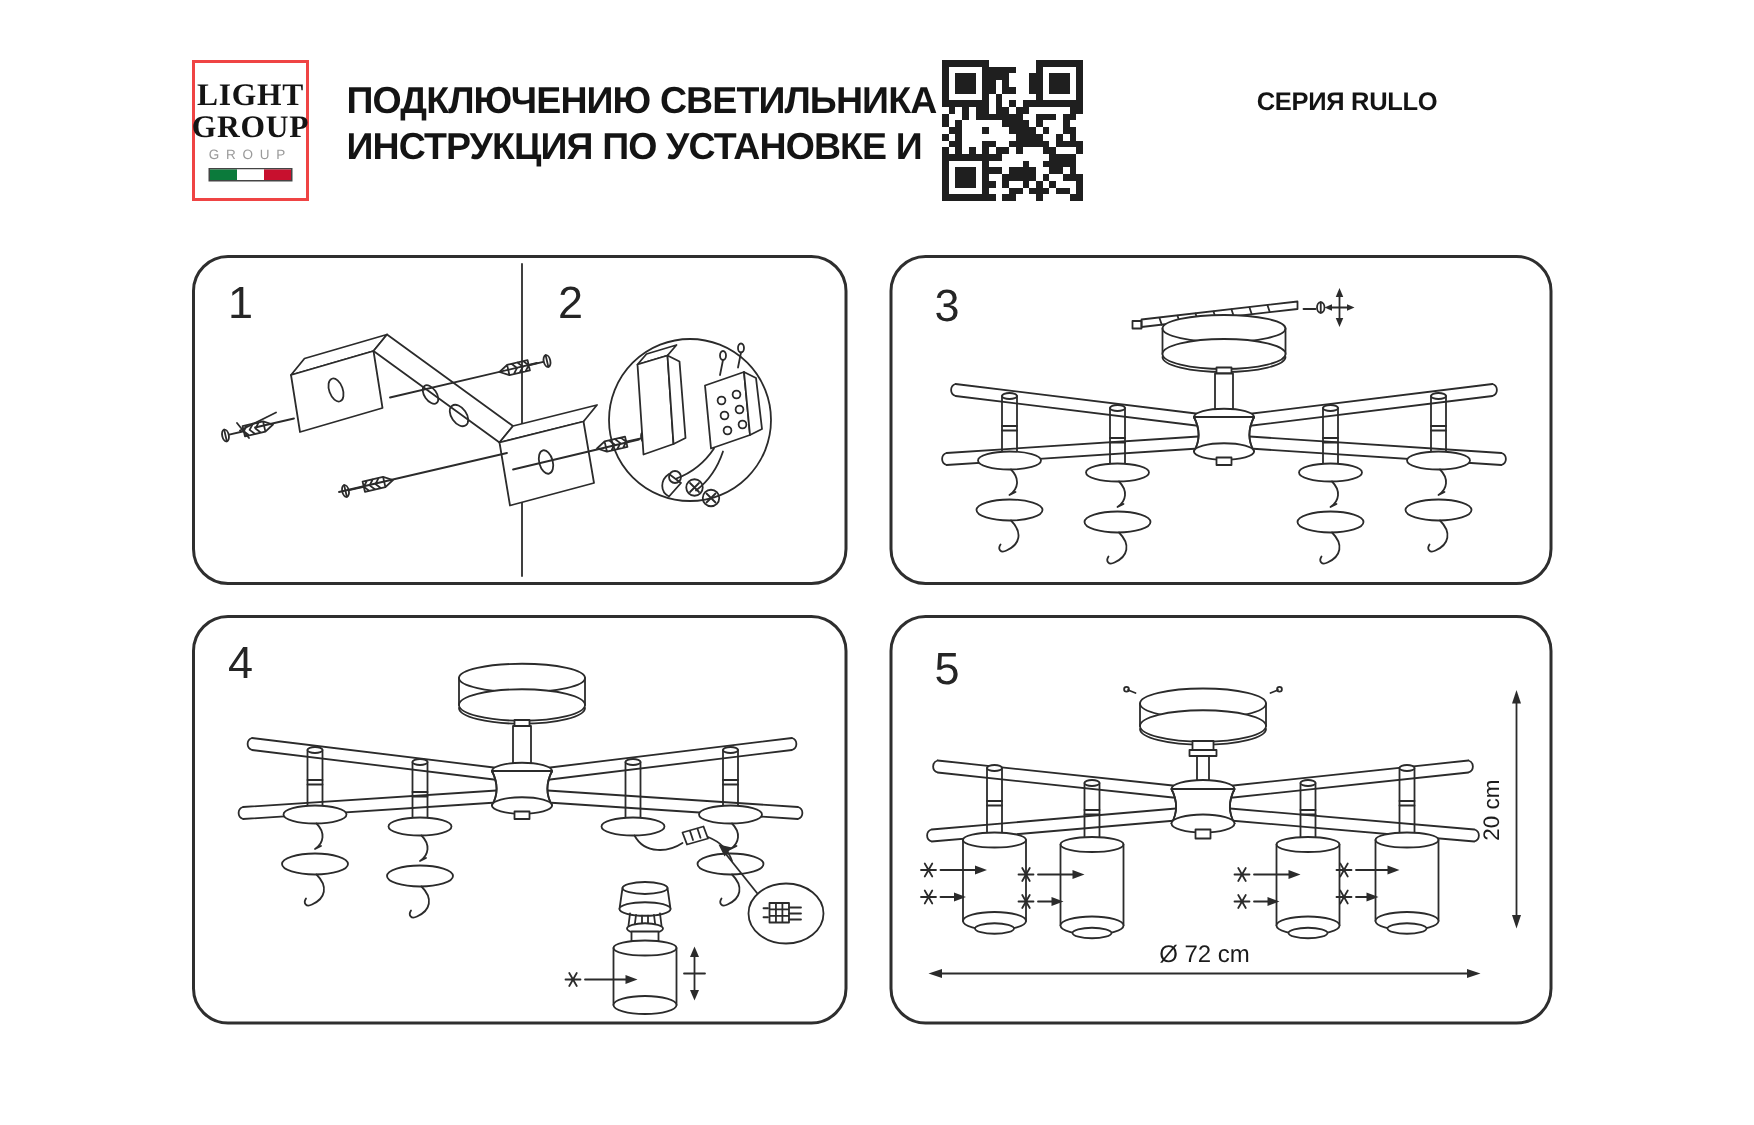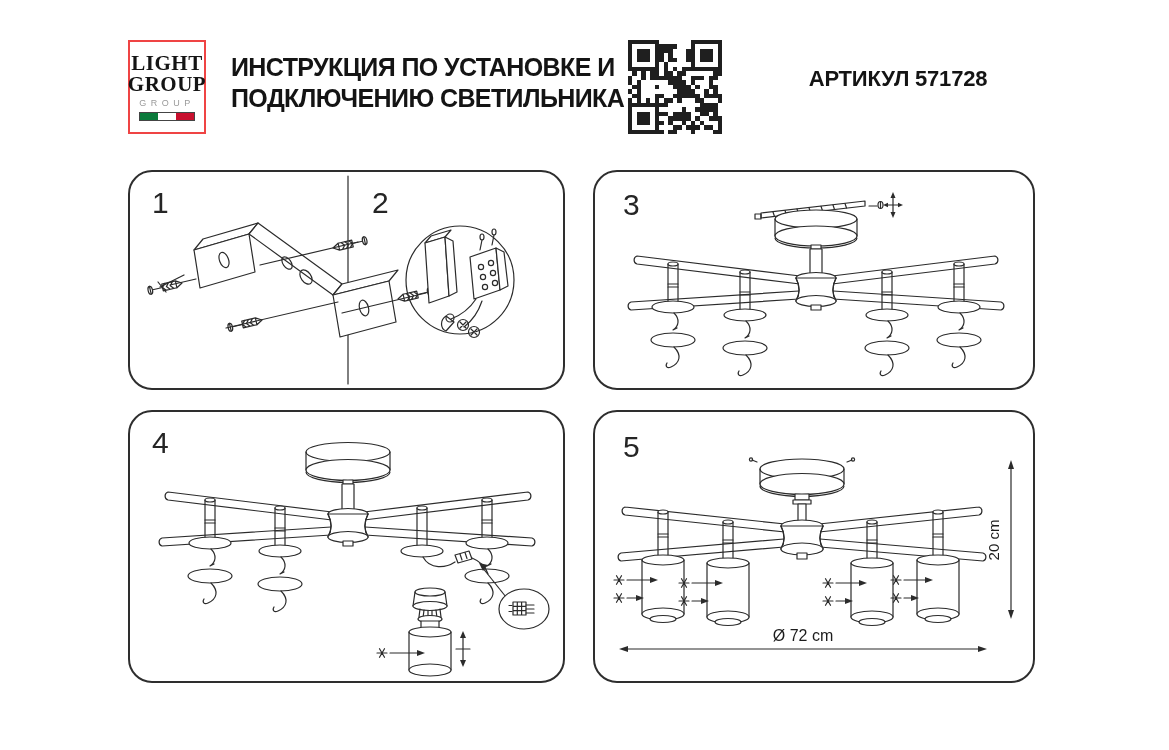--- a/index.html
+++ b/index.html
@@ -44,22 +44,22 @@
     <div class="logo-line">GROUP</div>
     <div class="logo-group">GROUP</div>
     <div class="logo-flag">
       <span style="background: rgb(11, 122, 59);"></span>
       <span style="background: rgb(255, 255, 255);"></span>
       <span style="background: rgb(200, 16, 46);"></span>
     </div>
   </div>
 
   <div class="title">
+    <div>ПОДКЛЮЧЕНИЮ СВЕТИЛЬНИКА</div>
     <div>ИНСТРУКЦИЯ ПО УСТАНОВКЕ И</div>
-    <div>ПОДКЛЮЧЕНИЮ СВЕТИЛЬНИКА</div>
   </div>
 
   <svg class="qr" viewBox="0 0 21 21" shape-rendering="crispEdges">
       <g fill="#1f1f1f">
         <rect x="0" y="0" width="1" height="1"></rect>
         <rect x="1" y="0" width="1" height="1"></rect>
         <rect x="2" y="0" width="1" height="1"></rect>
         <rect x="3" y="0" width="1" height="1"></rect>
         <rect x="4" y="0" width="1" height="1"></rect>
         <rect x="5" y="0" width="1" height="1"></rect>
@@ -297,21 +297,21 @@
         <rect x="7" y="20" width="1" height="1"></rect>
         <rect x="9" y="20" width="1" height="1"></rect>
         <rect x="10" y="20" width="1" height="1"></rect>
         <rect x="14" y="20" width="1" height="1"></rect>
         <rect x="19" y="20" width="1" height="1"></rect>
         <rect x="20" y="20" width="1" height="1"></rect>
       </g>
     </svg>
 
   <div class="series-block">
-    <div class="article-label">АРТИКУЛ 571728</div>
+    <div class="series-label">СЕРИЯ RULLO</div>
   </div>
 
   <div class="panel" id="panel12">
     <svg width="433" height="216" viewBox="0 0 433 216">
       <defs>
         <g id="anc">
           <path class="ln" d="M0,0 L6,-3.5 L6,3.5 Z M6,-3.5 H20 M6,3.5 H20 M20,-3.5 V3.5
                              M9,-3.5 L12,0 L9,3.5 M13,-3.5 L16,0 L13,3.5 M17,-3.5 L20,0 L17,3.5
                              M20,0 H30"></path>
           <ellipse class="ln" cx="32.5" cy="0" rx="2.2" ry="4"></ellipse>

